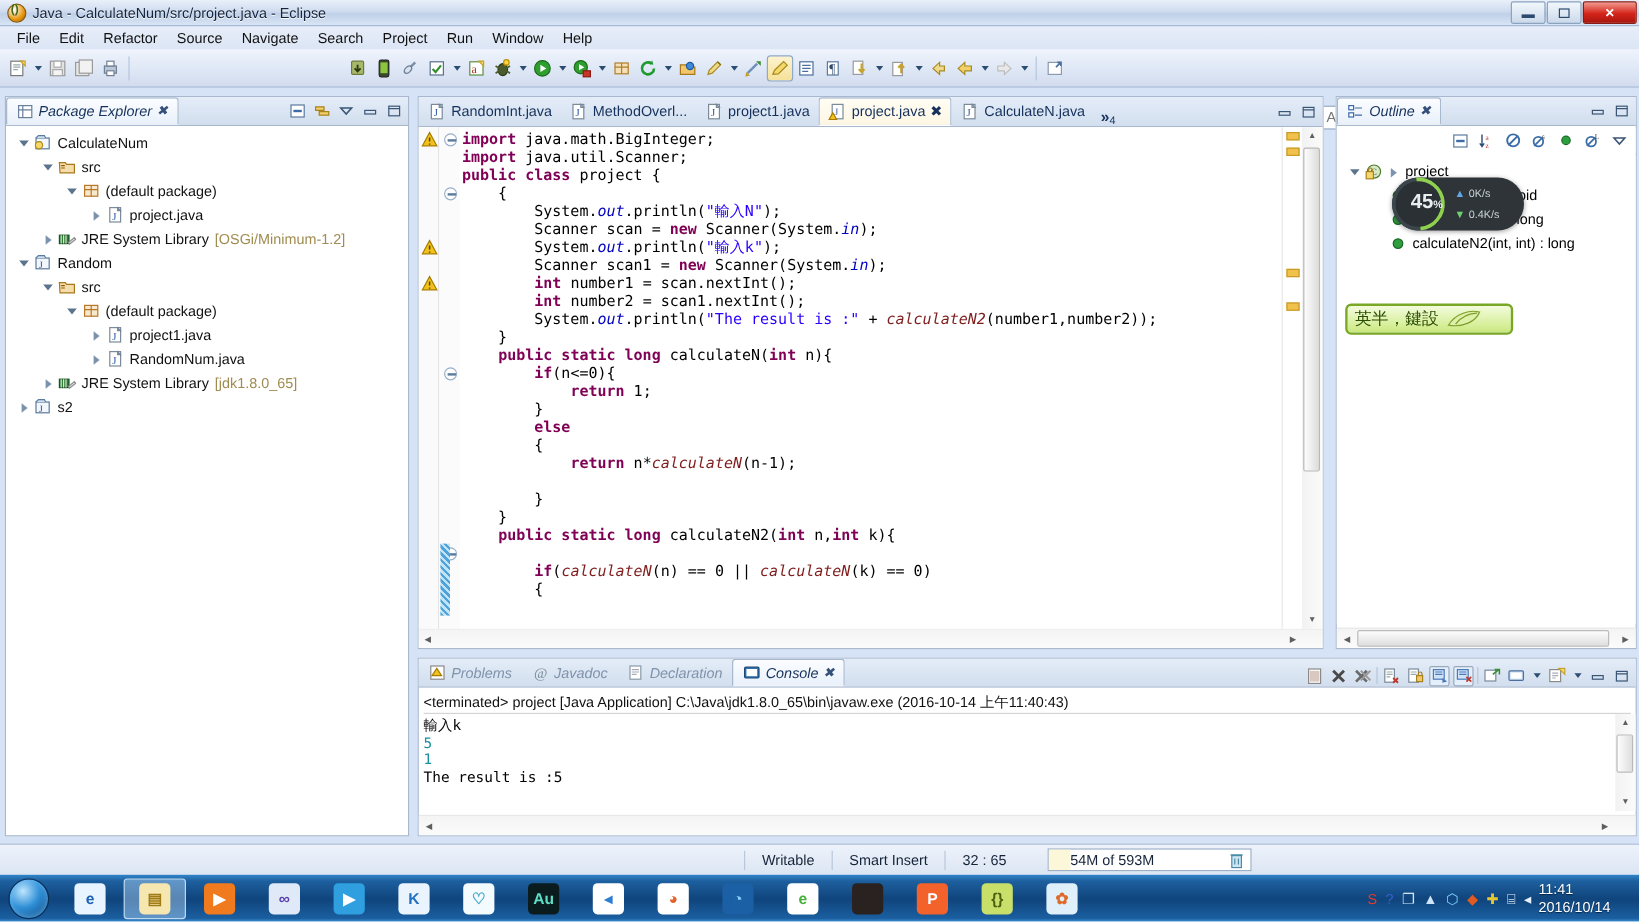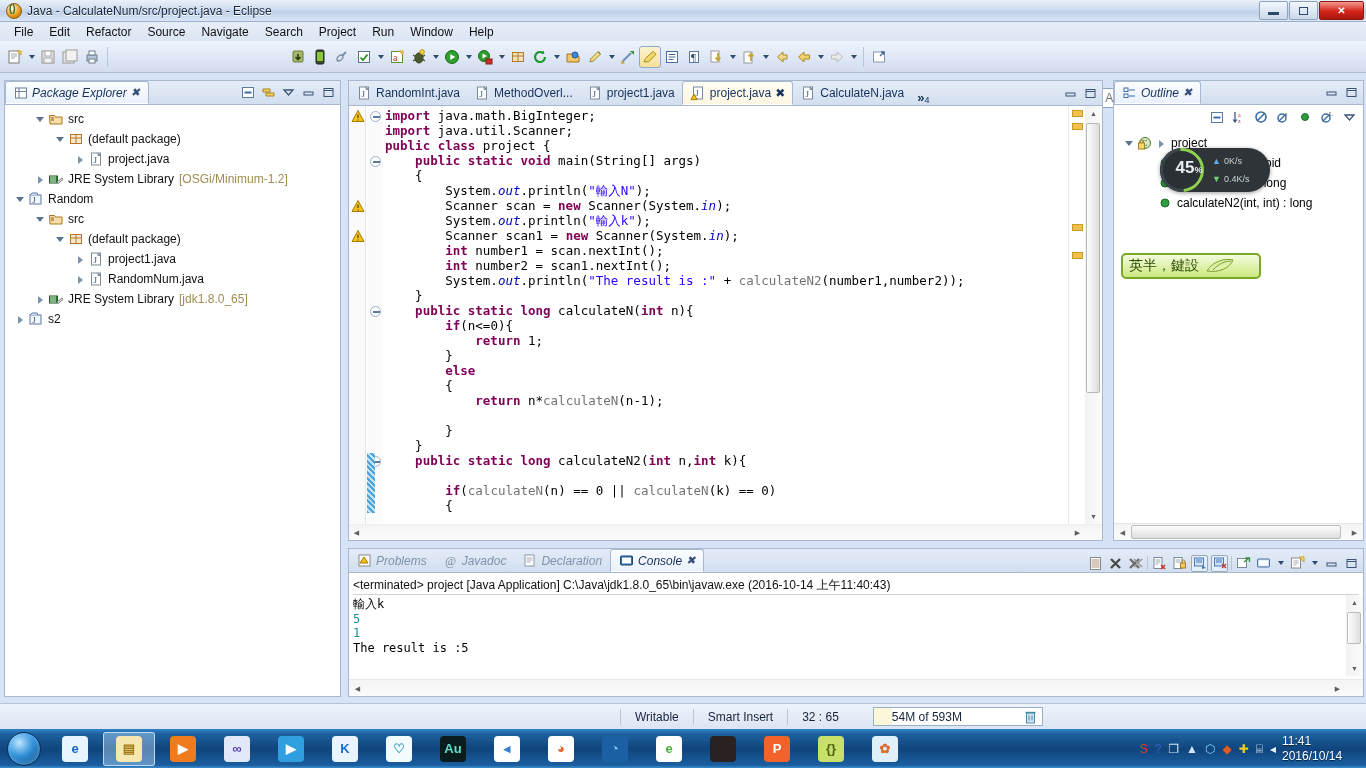--- a/index.html
+++ b/index.html
@@ -94,21 +94,21 @@
   #editor-body{ position:absolute; left:0; top:25px; right:0; bottom:0; background:#fff; }
   #gutter-ann{ position:absolute; left:0; top:0; width:17px; bottom:16px; background:#fafafa;
      border-right:1px solid #e4e4e4;}
   #gutter-fold{ position:absolute; left:18px; top:0; width:16px; bottom:16px; background:#fbfbfb;}
   #code{ position:absolute; left:36px; top:2px; right:35px; bottom:16px; overflow:hidden;
      font-family:"DejaVu Sans Mono","Liberation Mono",monospace; font-size:12.5px; line-height:15px; color:#000;}
   .cl{ height:15px; white-space:pre; }
   .kw{ color:#7f0055; font-weight:bold; }
   .str{ color:#2a00ff; }
   .fld{ color:#0000c0; font-style:italic; }
-  .mth{ color:#737373; }
+  .mth{ color:#7f1d1d; font-style:italic; }
   #overview-ruler{ position:absolute; right:17px; top:0; width:17px; bottom:16px; background:#fff;
       border-left:1px solid #e8e8e8;}
   .ov-mark{ position:absolute; left:3px; width:11px; height:7px; background:#f0c14b; border:1px solid #c89b2b;}
   #ed-vscroll{ position:absolute; right:0; top:0; width:17px; bottom:16px;
       background:linear-gradient(to right,#f2f2f2,#fbfbfb);}
   #ed-vthumb{ position:absolute; left:1px; top:17px; width:14px; height:270px;
       background:linear-gradient(to right,#fdfdfd,#dcdcdc); border:1px solid #b8b8b8;border-radius:2px;}
   #ed-hscroll{ position:absolute; left:0; right:0; bottom:0; height:16px;
       background:linear-gradient(to bottom,#f4f4f4,#fbfbfb); border-top:1px solid #eee;}
   .sbarrow{ position:absolute; display:flex;align-items:center;justify-content:center;
@@ -443,20 +443,32 @@
       </div>
       <div class="vtool">
         <svg width="13" height="13">
             <rect x="2" y="2.5" width="9" height="8" fill="none" stroke="#3a5575"></rect>
             <path d="M2 4.5h9" stroke="#3a5575"></path>
           </svg>
       </div>
     </div>
   </div>
   <div id="pkg-tree">
+      <div class="trow" style="padding-left: 8px;">
+        <span class="tarrow open"></span>
+        <span class="ticon">
+          <svg width="16" height="16">
+            <rect x="2" y="4" width="11" height="9" fill="#f2f7fd" stroke="#5a7a9e"></rect>
+            <path d="M2 4l2-2h5l1 2" fill="#cfe0f2" stroke="#5a7a9e"></path>
+            <text x="4" y="12" font-size="8" fill="#2d4a6e" font-family="serif">J</text>
+            <circle cx="4.5" cy="10" r="3" fill="#f5d76e" stroke="#b08c10"></circle>
+          </svg>
+        </span>
+        <span class="tlabel">CalculateNum</span>
+      </div>
       <div class="trow" style="padding-left: 28px;">
         <span class="tarrow open"></span>
         <span class="ticon">
           <svg width="16" height="16">
             <path d="M1.5 4.5h5l1 1.5h6.5v7h-12z" fill="#f5dca8" stroke="#a8781c"></path>
             <path d="M3 7h3M3 9h3" stroke="#8a5a12"></path>
           </svg>
         </span>
         <span class="tlabel">src</span>
       </div>
@@ -669,21 +681,20 @@
           <div style="position:absolute;left:2px;top:4px;width:7px;height:1.5px;background:#5a7a9e"></div>
         </div>
         <div style="position: absolute; left: 3px; top: 350px; width: 11px; height: 11px; border: 1px solid rgb(154, 176, 200); border-radius: 50%; background: rgb(255, 255, 255);">
           <div style="position:absolute;left:2px;top:4px;width:7px;height:1.5px;background:#5a7a9e"></div>
         </div>
       </div>
     <div id="code">
         <div class="cl"><span class="kw">import </span><span>java.math.BigInteger;</span></div>
         <div class="cl"><span class="kw">import </span><span>java.util.Scanner;</span></div>
         <div class="cl"><span class="kw">public class </span><span>project {</span></div>
-        <div class="cl"><span>    </span><span class="kw">public static void </span><span>main(String[] args)</span></div>
         <div class="cl"><span>    {</span></div>
         <div class="cl"><span>        System.</span><span class="fld">out</span><span>.println(</span><span class="str">"輸入N"</span><span>);</span></div>
         <div class="cl"><span>        Scanner scan = </span><span class="kw">new </span><span>Scanner(System.</span><span class="fld">in</span><span>);</span></div>
         <div class="cl"><span>        System.</span><span class="fld">out</span><span>.println(</span><span class="str">"輸入k"</span><span>);</span></div>
         <div class="cl"><span>        Scanner scan1 = </span><span class="kw">new </span><span>Scanner(System.</span><span class="fld">in</span><span>);</span></div>
         <div class="cl"><span>        </span><span class="kw">int </span><span>number1 = scan.nextInt();</span></div>
         <div class="cl"><span>        </span><span class="kw">int </span><span>number2 = scan1.nextInt();</span></div>
         <div class="cl"><span>        System.</span><span class="fld">out</span><span>.println(</span><span class="str">"The result is :"</span><span> + </span><span class="mth">calculateN2</span><span>(number1,number2));</span></div>
         <div class="cl"><span>    }</span></div>
         <div class="cl"><span>    </span><span class="kw">public static long </span><span>calculateN(</span><span class="kw">int </span><span>n){</span></div>

